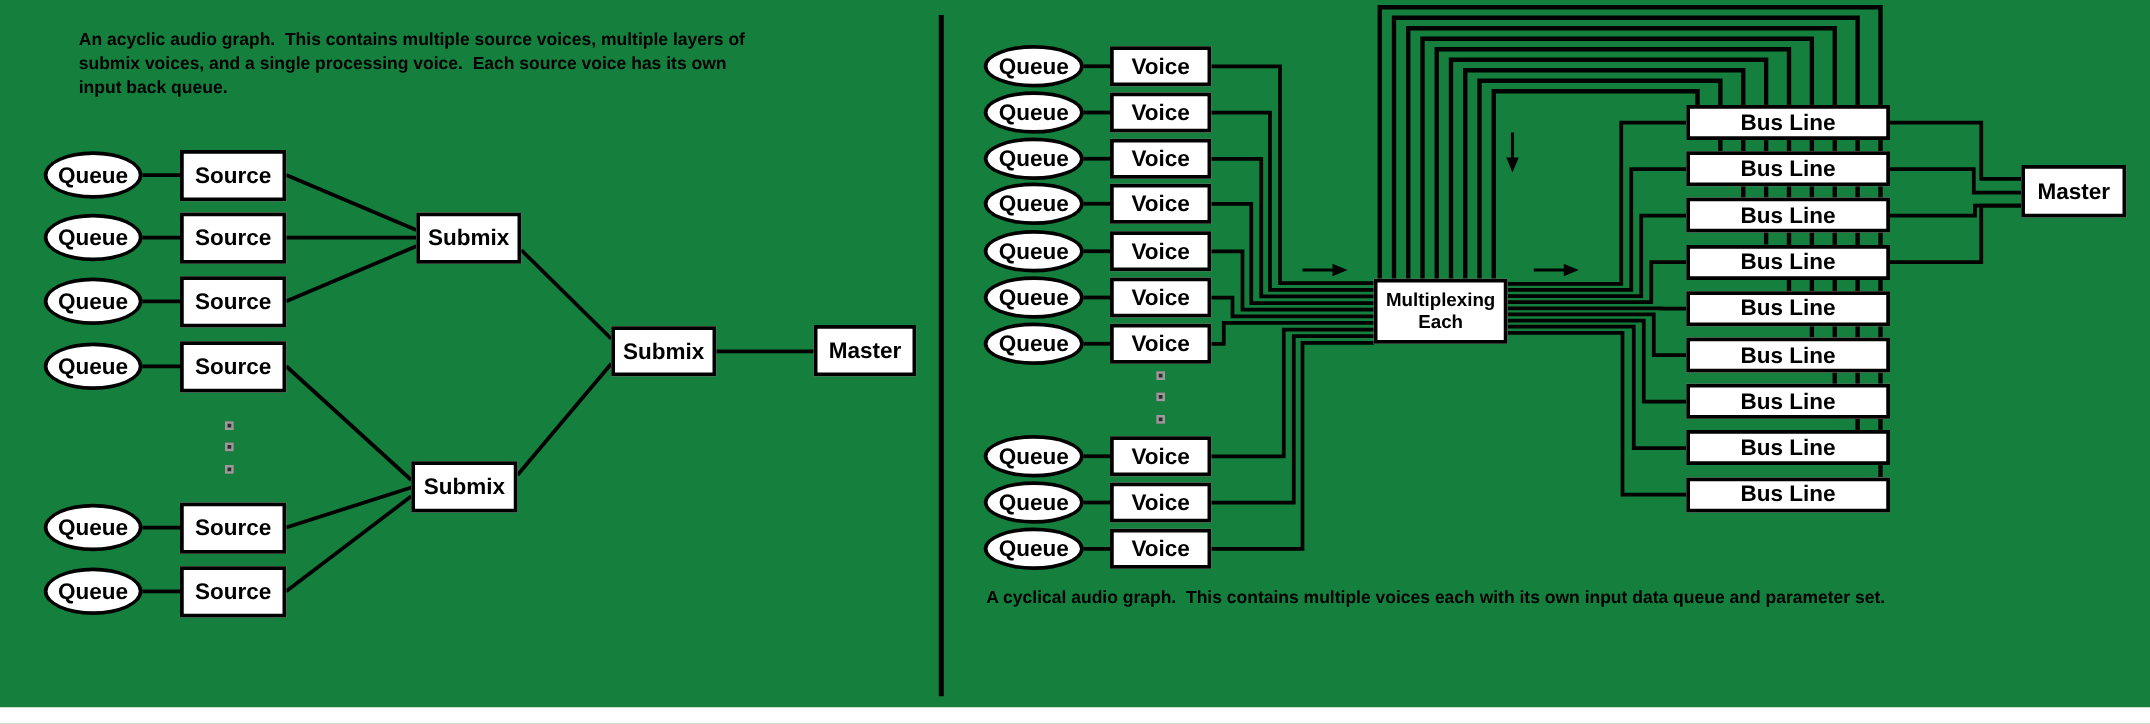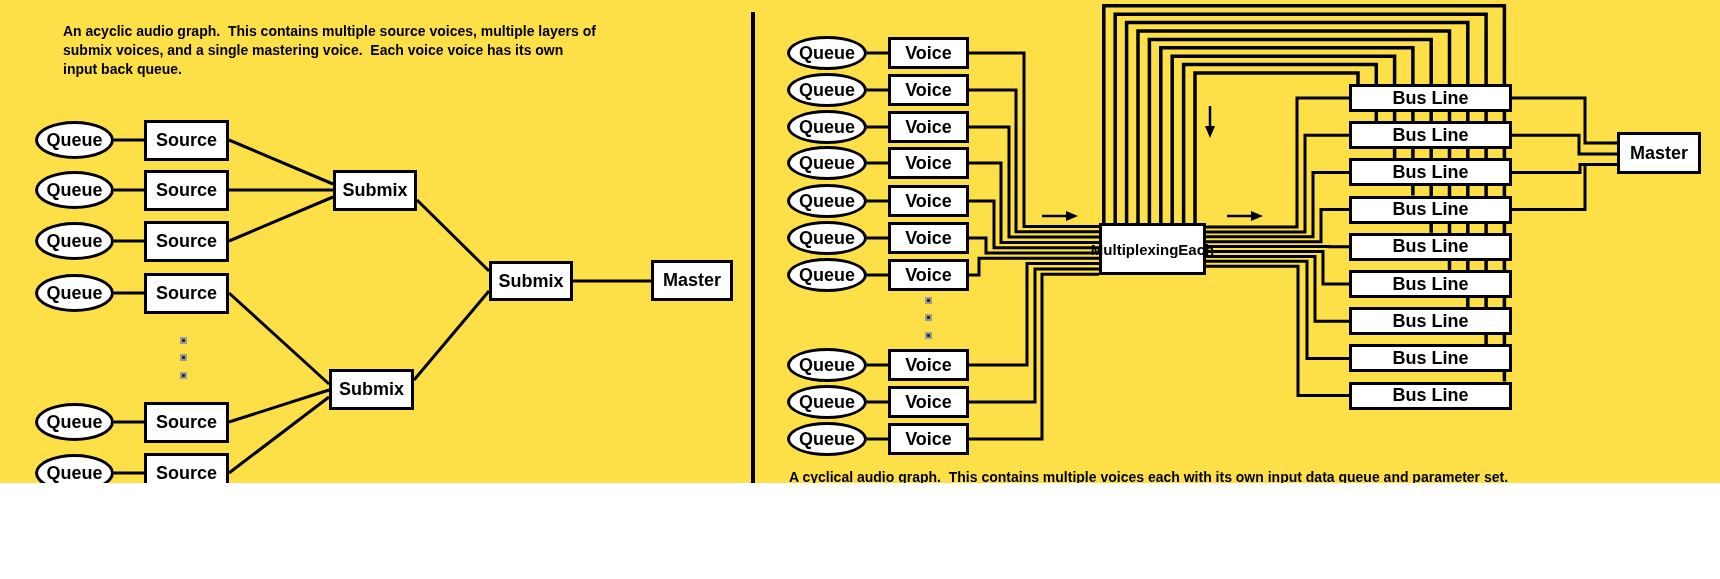--- a/index.html
+++ b/index.html
@@ -1,23 +1,23 @@
 <!DOCTYPE html>
 <html><head>
 <meta charset="utf-8">
 <style>
   html,body{margin:0;padding:0;background:#fff;}
-  #stage{position:relative;width:1720px;height:483px;background:#fde047;overflow:hidden;
+  #stage{position:relative;width:1720px;height:566px;background:#15803d;overflow:hidden;
          font-family:"Liberation Sans",sans-serif;}
   #wires{position:absolute;left:0;top:0;}
   .node{position:absolute;box-sizing:border-box;background:#fff;border:3px solid #000;
         display:flex;align-items:center;justify-content:center;
         font-weight:bold;font-size:18px;color:#000;z-index:2;letter-spacing:0px;}
   .ell{border-radius:50%;}
-  .gate{line-height:17px;font-size:15px;}
+  .gate{flex-direction:column;line-height:17px;font-size:15px;}
   .cap{position:absolute;z-index:2;color:#000;font-size:14px;font-weight:bold;}
   .cap div{white-space:pre;line-height:19px;}
   .capr div{line-height:18.5px;text-align:center;}
   .dot{position:absolute;width:7px;height:7px;box-sizing:border-box;
        background:#2b2b2b;border:2px solid #9a9a9a;z-index:2;}
 </style>
 </head>
 <body>
 
 <div id="stage">
@@ -115,21 +115,21 @@
       </g>
       <g>
         <line x1="1210" y1="106" x2="1210" y2="130"></line>
         <polygon points="1210,138 1205,126 1215,126" stroke="none"></polygon>
       </g>
     </g>
   </svg>
 
   <div class="cap" style="left:63px;top:22px;">
     <div>An acyclic audio graph.  This contains multiple source voices, multiple layers of</div>
-    <div>submix voices, and a single mastering voice.  Each voice voice has its own</div>
+    <div>submix voices, and a single processing voice.  Each source voice has its own</div>
     <div>input back queue.</div>
   </div>
 
   <div class="node ell" style="left:35px;top:121px;width:79px;height:38px;">Queue</div>
   <div class="node ell" style="left:35px;top:171px;width:79px;height:38px;">Queue</div>
   <div class="node ell" style="left:35px;top:222px;width:79px;height:38px;">Queue</div>
   <div class="node ell" style="left:35px;top:274px;width:79px;height:38px;">Queue</div>
   <div class="node ell" style="left:35px;top:403px;width:79px;height:38px;">Queue</div>
   <div class="node ell" style="left:35px;top:454px;width:79px;height:38px;">Queue</div>
 

